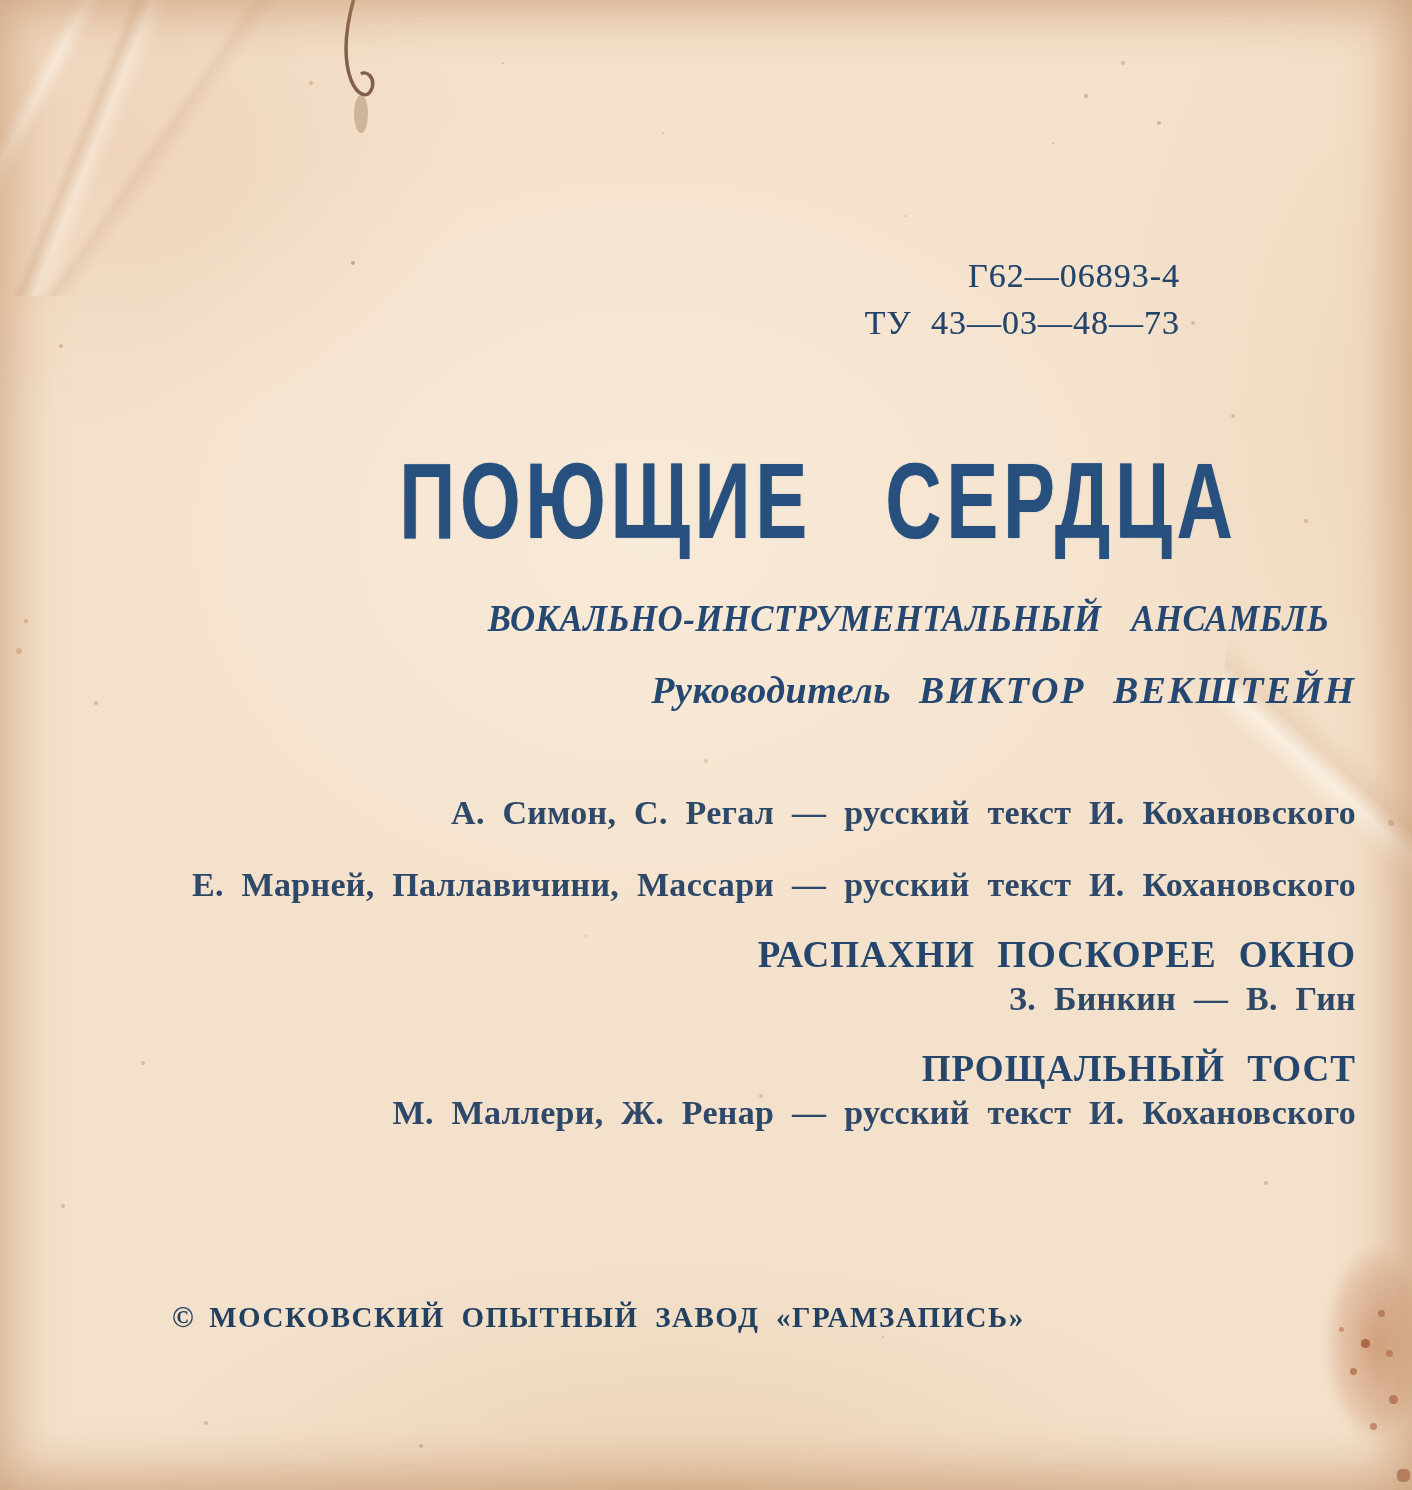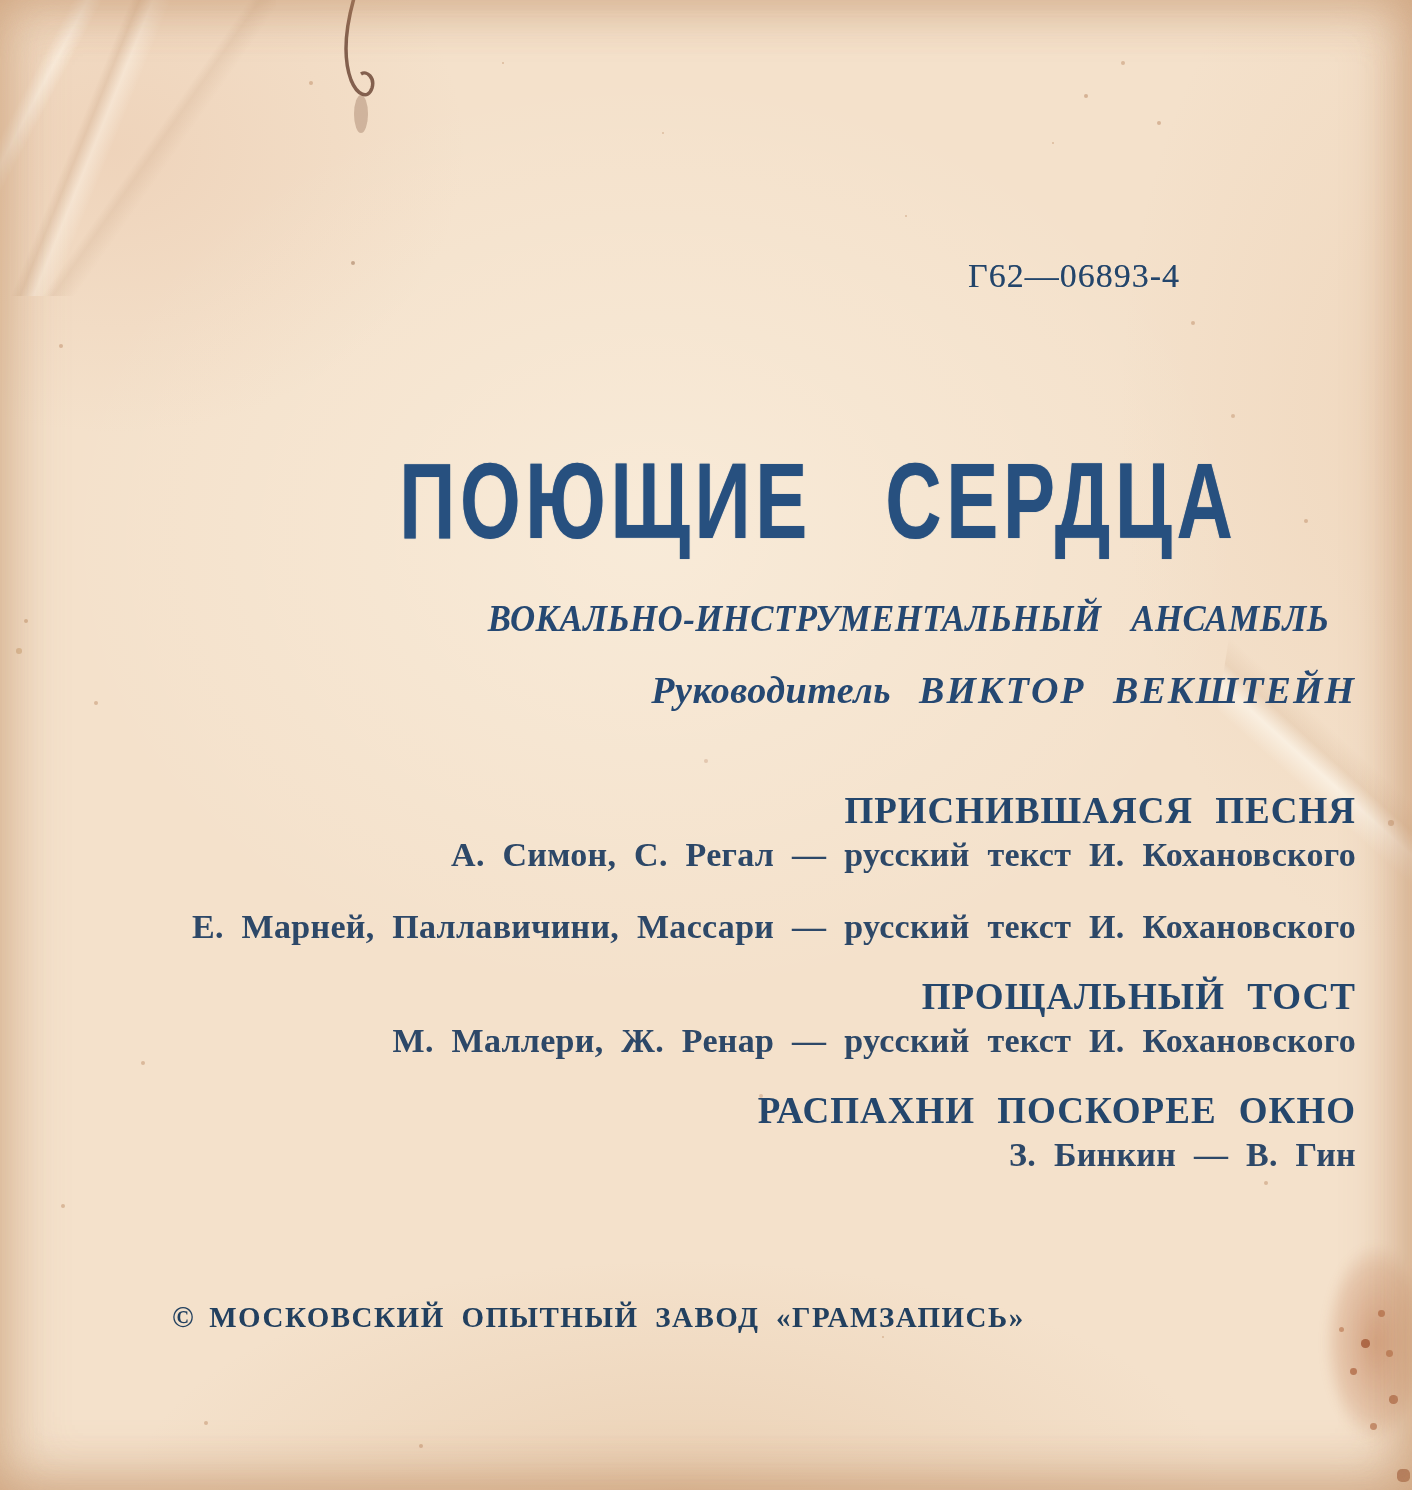--- a/index.html
+++ b/index.html
@@ -96,46 +96,46 @@
     <div class="stain-dots"></div>
     <div class="speckles"></div>
     <svg class="tear-mark" width="70" height="150" viewBox="0 0 70 150">
       <path d="M24,0 C15,32 13,60 21,82 C27,97 38,102 42,90 C45,80 37,72 31,76" stroke="#5d3526" stroke-width="3.5" fill="none" opacity="0.75"></path>
       <ellipse cx="31" cy="116" rx="7" ry="19" fill="rgba(125,82,58,0.30)"></ellipse>
     </svg>
     <div class="vignette"></div>
 
     <div class="catalog">
       <div>Г62—06893-4</div>
+      <div>ТУ 43—03—48—73</div>
     </div>
 
     <div class="main">
       <h1 class="title"><span class="title-inner">ПОЮЩИЕ СЕРДЦА</span></h1>
 
       <div class="ensemble"><span class="ensemble-inner">ВОКАЛЬНО-ИНСТРУМЕНТАЛЬНЫЙ АНСАМБЛЬ</span></div>
 
       <div class="leader">
         <span class="leader-label">Руководитель</span><span class="leader-name">ВИКТОР ВЕКШТЕЙН</span>
       </div>
 
       <div class="tracks">
         <div class="track">
-          <div class="track-title">ПРИСНИВШАЯСЯ ПЕСНЯ</div>
           <div class="track-credits">А. Симон, С. Регал — русский текст И. Кохановского</div>
         </div>
         <div class="track">
           <div class="track-credits">Е. Марней, Паллавичини, Массари — русский текст И. Кохановского</div>
         </div>
         <div class="track">
+          <div class="track-title">РАСПАХНИ ПОСКОРЕЕ ОКНО</div>
+          <div class="track-credits">З. Бинкин — В. Гин</div>
+        </div>
+        <div class="track">
           <div class="track-title">ПРОЩАЛЬНЫЙ ТОСТ</div>
           <div class="track-credits">М. Маллери, Ж. Ренар — русский текст И. Кохановского</div>
-        </div>
-        <div class="track">
-          <div class="track-title">РАСПАХНИ ПОСКОРЕЕ ОКНО</div>
-          <div class="track-credits">З. Бинкин — В. Гин</div>
         </div>
       </div>
     </div>
 
     <div class="footer">
       <div class="footer-left">
         <span class="c-icon">©</span><span>МОСКОВСКИЙ ОПЫТНЫЙ ЗАВОД «ГРАМЗАПИСЬ»</span>
       </div>
     </div>
   </div>

